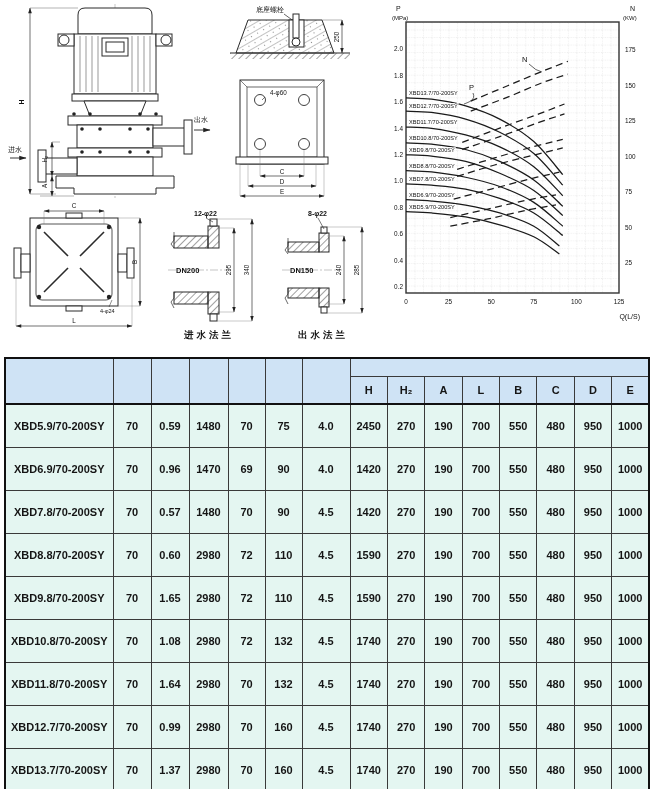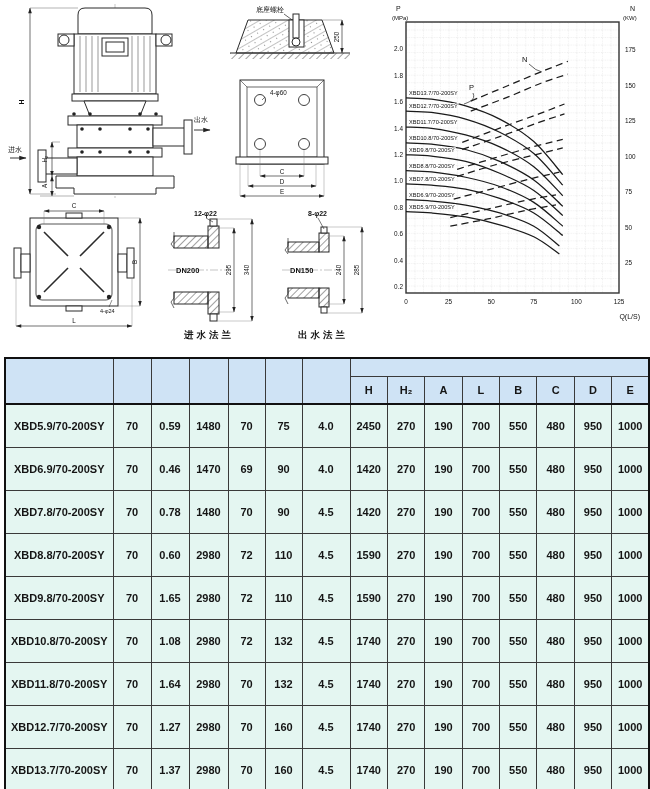--- a/index.html
+++ b/index.html
@@ -408,38 +408,38 @@
           <td>190</td>
           <td>700</td>
           <td>550</td>
           <td>480</td>
           <td>950</td>
           <td>1000</td>
         </tr>
         <tr>
           <td>XBD6.9/70-200SY</td>
           <td>70</td>
-          <td>0.46</td>
+          <td>0.96</td>
           <td>1470</td>
           <td>69</td>
           <td>90</td>
           <td>4.0</td>
           <td>1420</td>
           <td>270</td>
           <td>190</td>
           <td>700</td>
           <td>550</td>
           <td>480</td>
           <td>950</td>
           <td>1000</td>
         </tr>
         <tr>
           <td>XBD7.8/70-200SY</td>
           <td>70</td>
-          <td>0.78</td>
+          <td>0.57</td>
           <td>1480</td>
           <td>70</td>
           <td>90</td>
           <td>4.5</td>
           <td>1420</td>
           <td>270</td>
           <td>190</td>
           <td>700</td>
           <td>550</td>
           <td>480</td>
@@ -510,21 +510,21 @@
           <td>190</td>
           <td>700</td>
           <td>550</td>
           <td>480</td>
           <td>950</td>
           <td>1000</td>
         </tr>
         <tr>
           <td>XBD12.7/70-200SY</td>
           <td>70</td>
-          <td>1.27</td>
+          <td>0.99</td>
           <td>2980</td>
           <td>70</td>
           <td>160</td>
           <td>4.5</td>
           <td>1740</td>
           <td>270</td>
           <td>190</td>
           <td>700</td>
           <td>550</td>
           <td>480</td>

